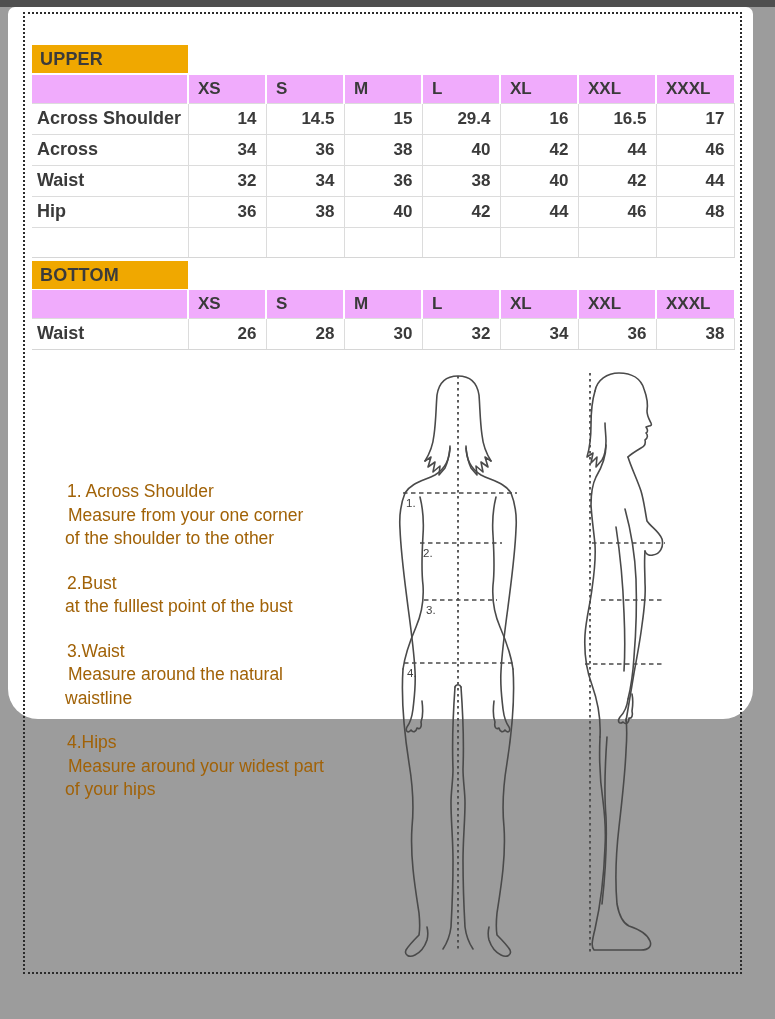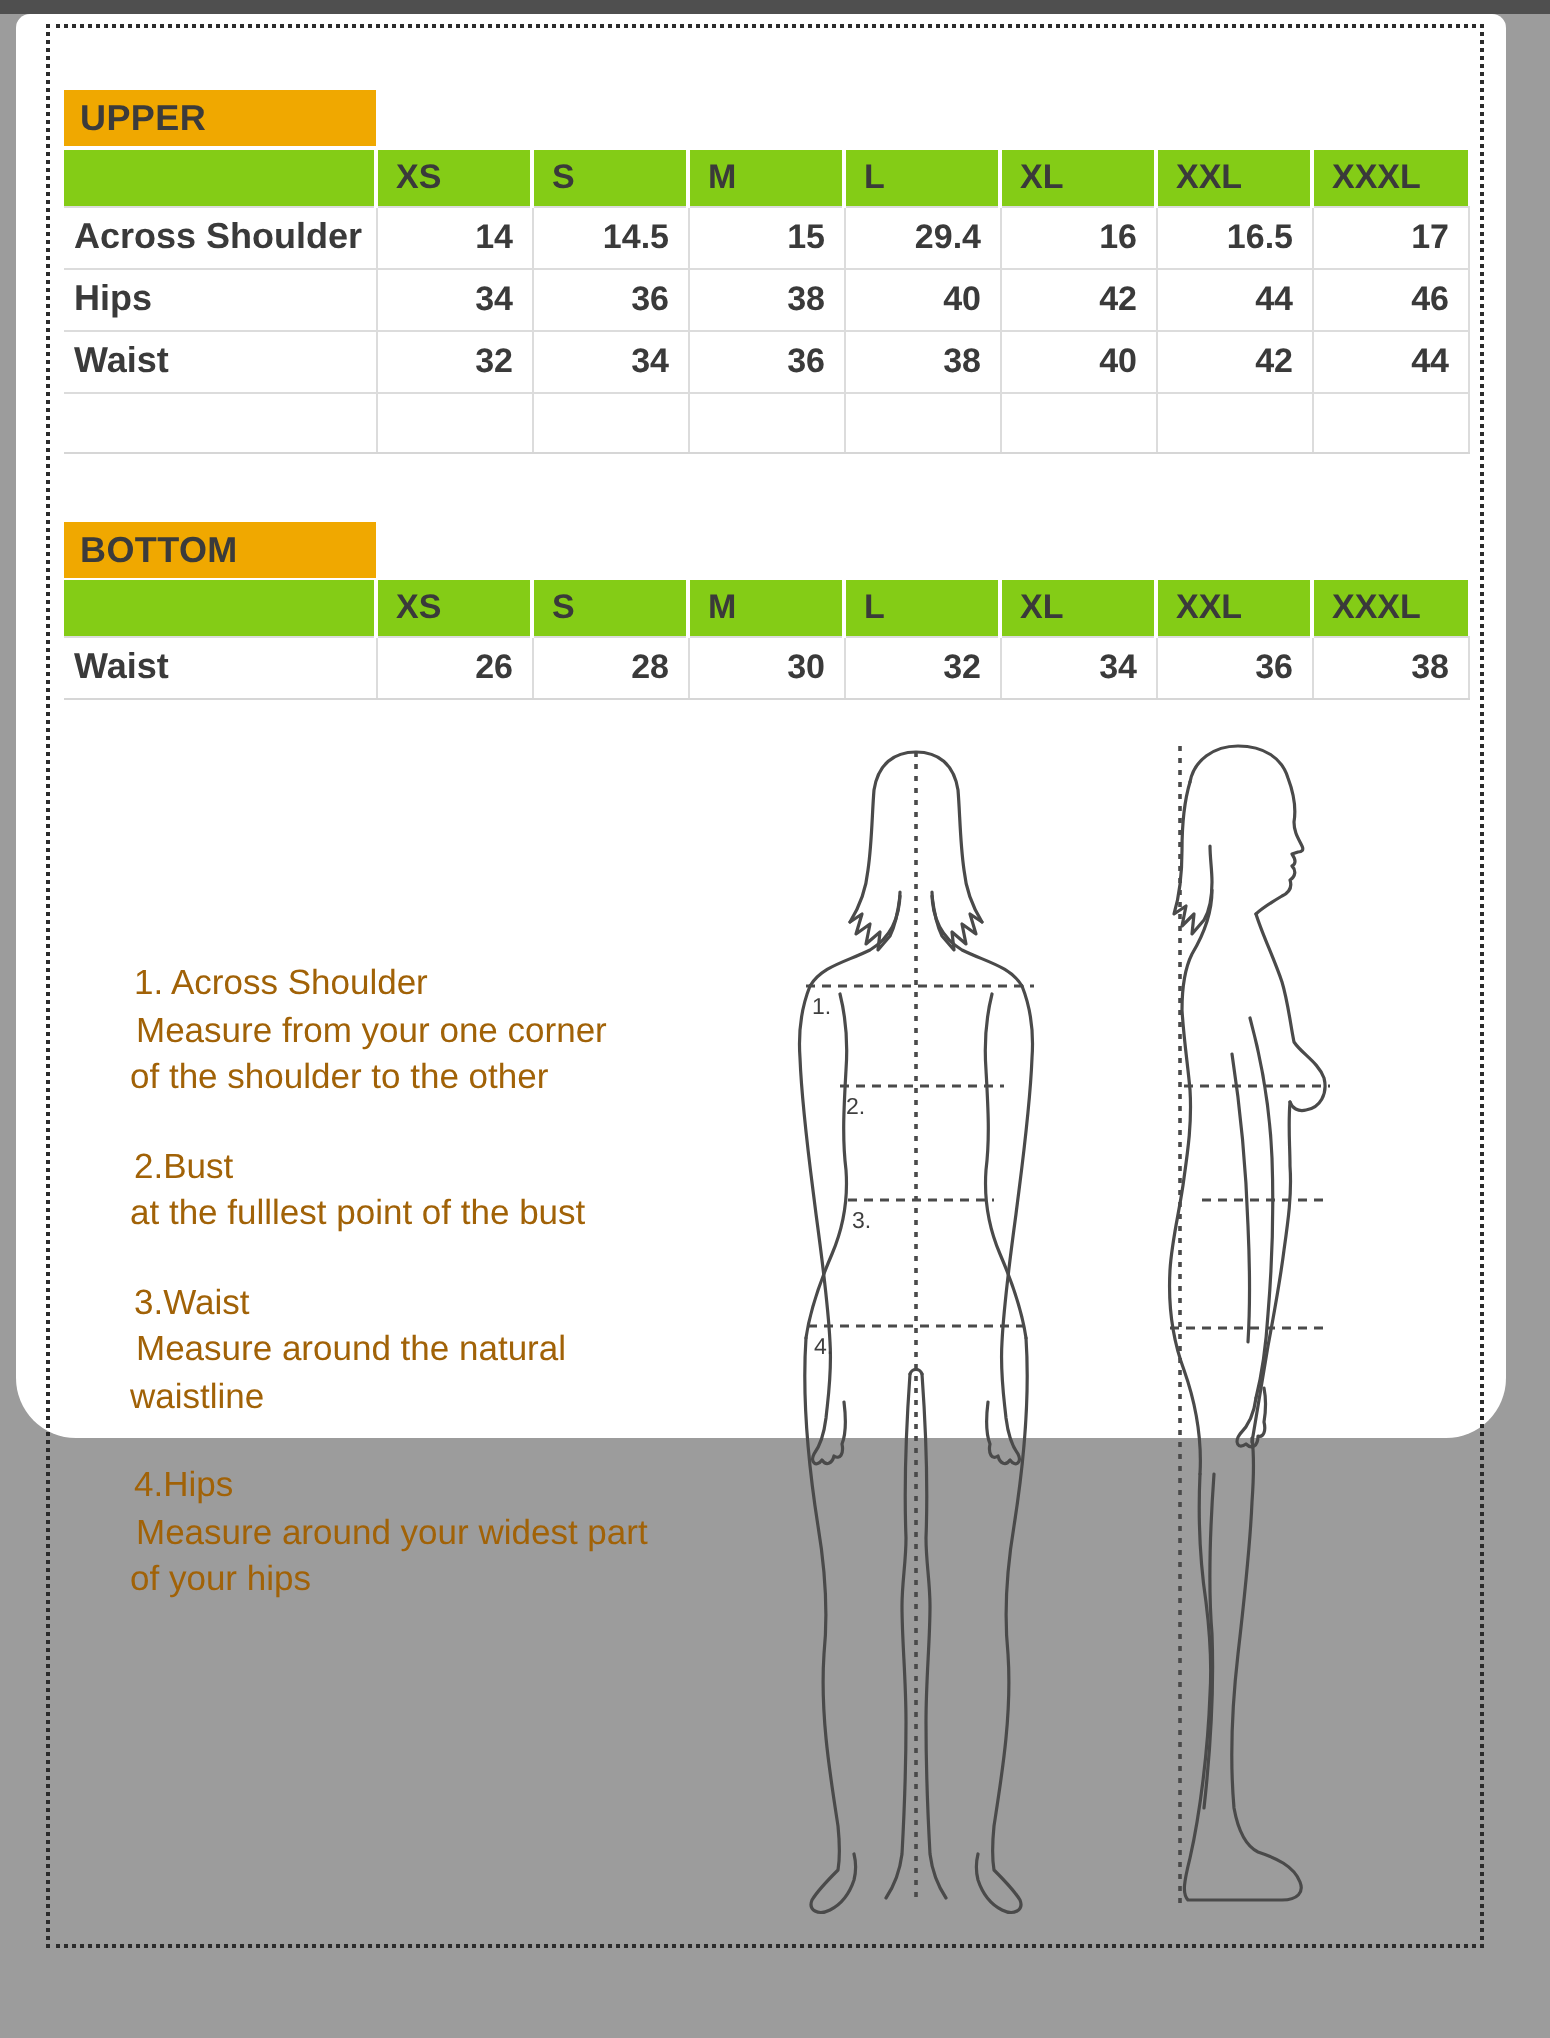--- a/index.html
+++ b/index.html
@@ -35,21 +35,21 @@
   table.size-table {
     position:absolute; left:7px; width:702px;
     border-collapse:collapse; table-layout:fixed;
     color:#3a3a3a;
   }
   #upper-table { top:61px; }
   #bottom-table { top:276px; }
   table.size-table col.label-col { width:156px; }
   table.size-table col.val-col  { width:78px; }
   table.size-table th {
-    background:#84cc16; height:28px;
+    background:#f0abfc; height:28px;
     font-size:17px; font-weight:600; text-align:left; padding-left:9px;
     border-left:2px solid #ffffff;
   }
   table.size-table th:first-child { border-left:none; }
   table.size-table td {
     height:31px; font-size:17px;
     border:1px solid #dcdcdc;
   }
   table.size-table td.row-label {
     font-weight:600; font-size:18px; padding-left:5px; text-align:left;
@@ -117,38 +117,48 @@
         <td class="row-label">Across Shoulder</td>
         <td class="val">14</td>
         <td class="val">14.5</td>
         <td class="val">15</td>
         <td class="val">29.4</td>
         <td class="val">16</td>
         <td class="val">16.5</td>
         <td class="val">17</td>
       </tr>
       <tr>
-        <td class="row-label">Hips</td>
+        <td class="row-label">Across</td>
         <td class="val">34</td>
         <td class="val">36</td>
         <td class="val">38</td>
         <td class="val">40</td>
         <td class="val">42</td>
         <td class="val">44</td>
         <td class="val">46</td>
       </tr>
       <tr>
         <td class="row-label">Waist</td>
         <td class="val">32</td>
         <td class="val">34</td>
         <td class="val">36</td>
         <td class="val">38</td>
         <td class="val">40</td>
         <td class="val">42</td>
         <td class="val">44</td>
+      </tr>
+      <tr>
+        <td class="row-label">Hip</td>
+        <td class="val">36</td>
+        <td class="val">38</td>
+        <td class="val">40</td>
+        <td class="val">42</td>
+        <td class="val">44</td>
+        <td class="val">46</td>
+        <td class="val">48</td>
       </tr>
       <tr class="empty-row">
         <td class="row-label"></td>
         <td></td>
         <td></td>
         <td></td>
         <td></td>
         <td></td>
         <td></td>
         <td></td>

